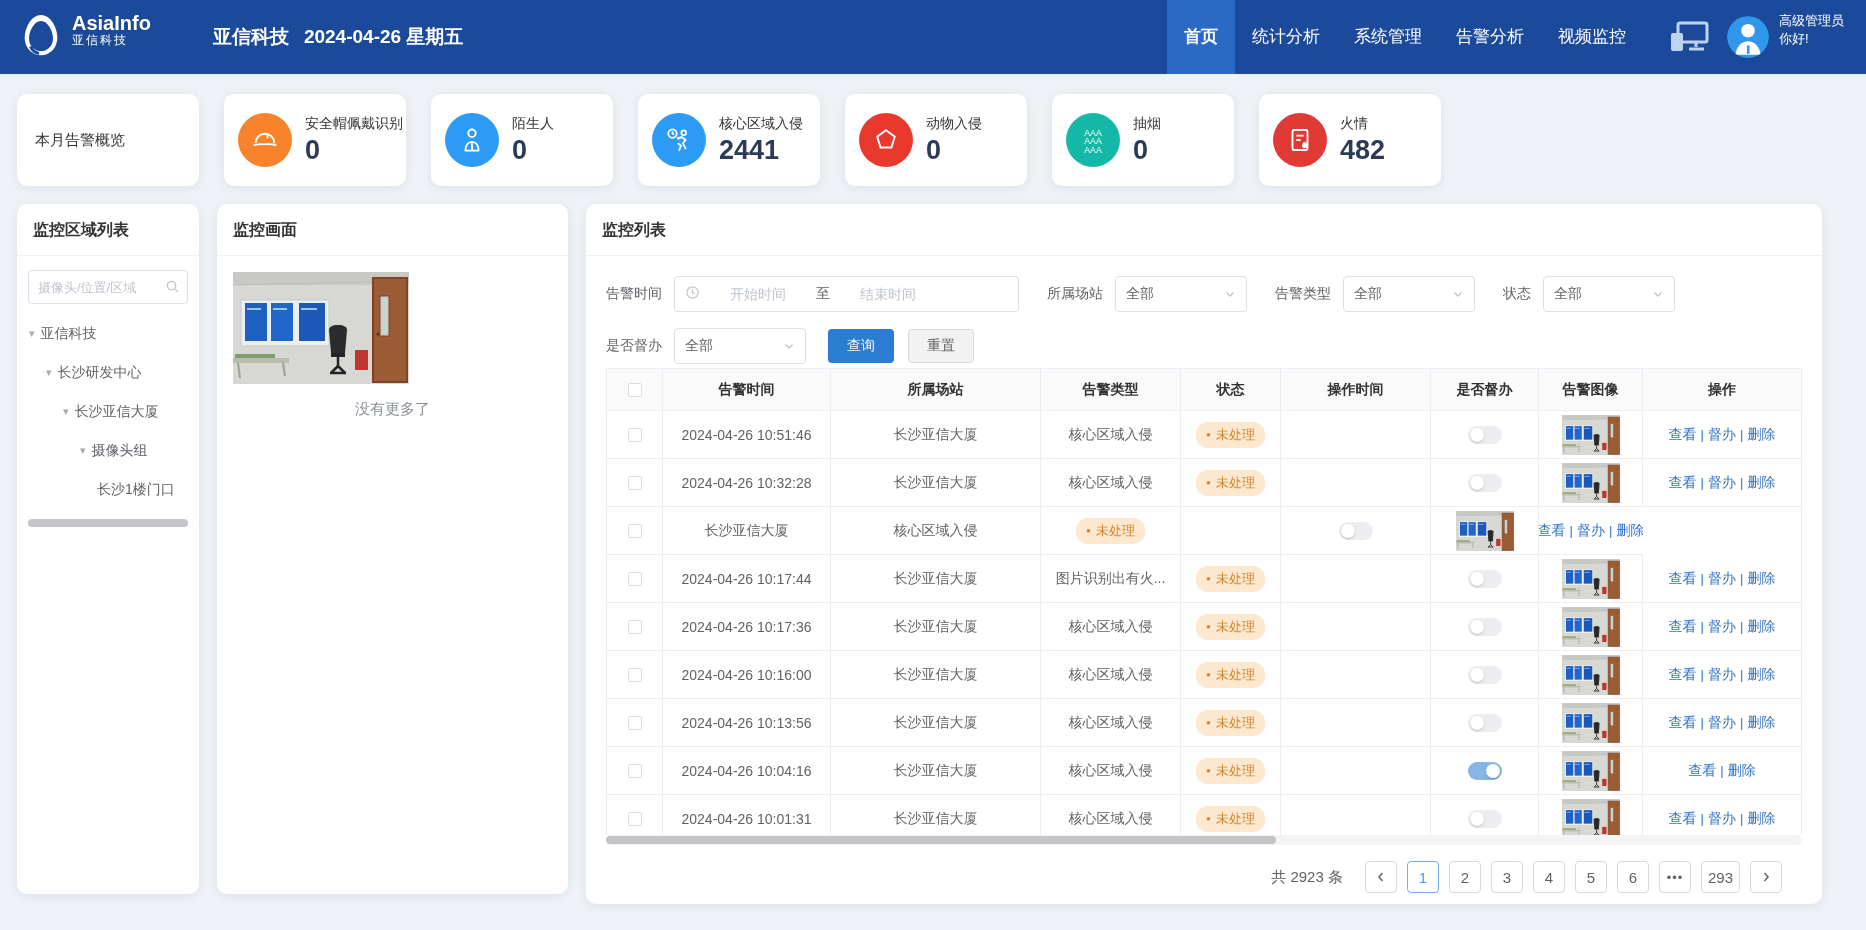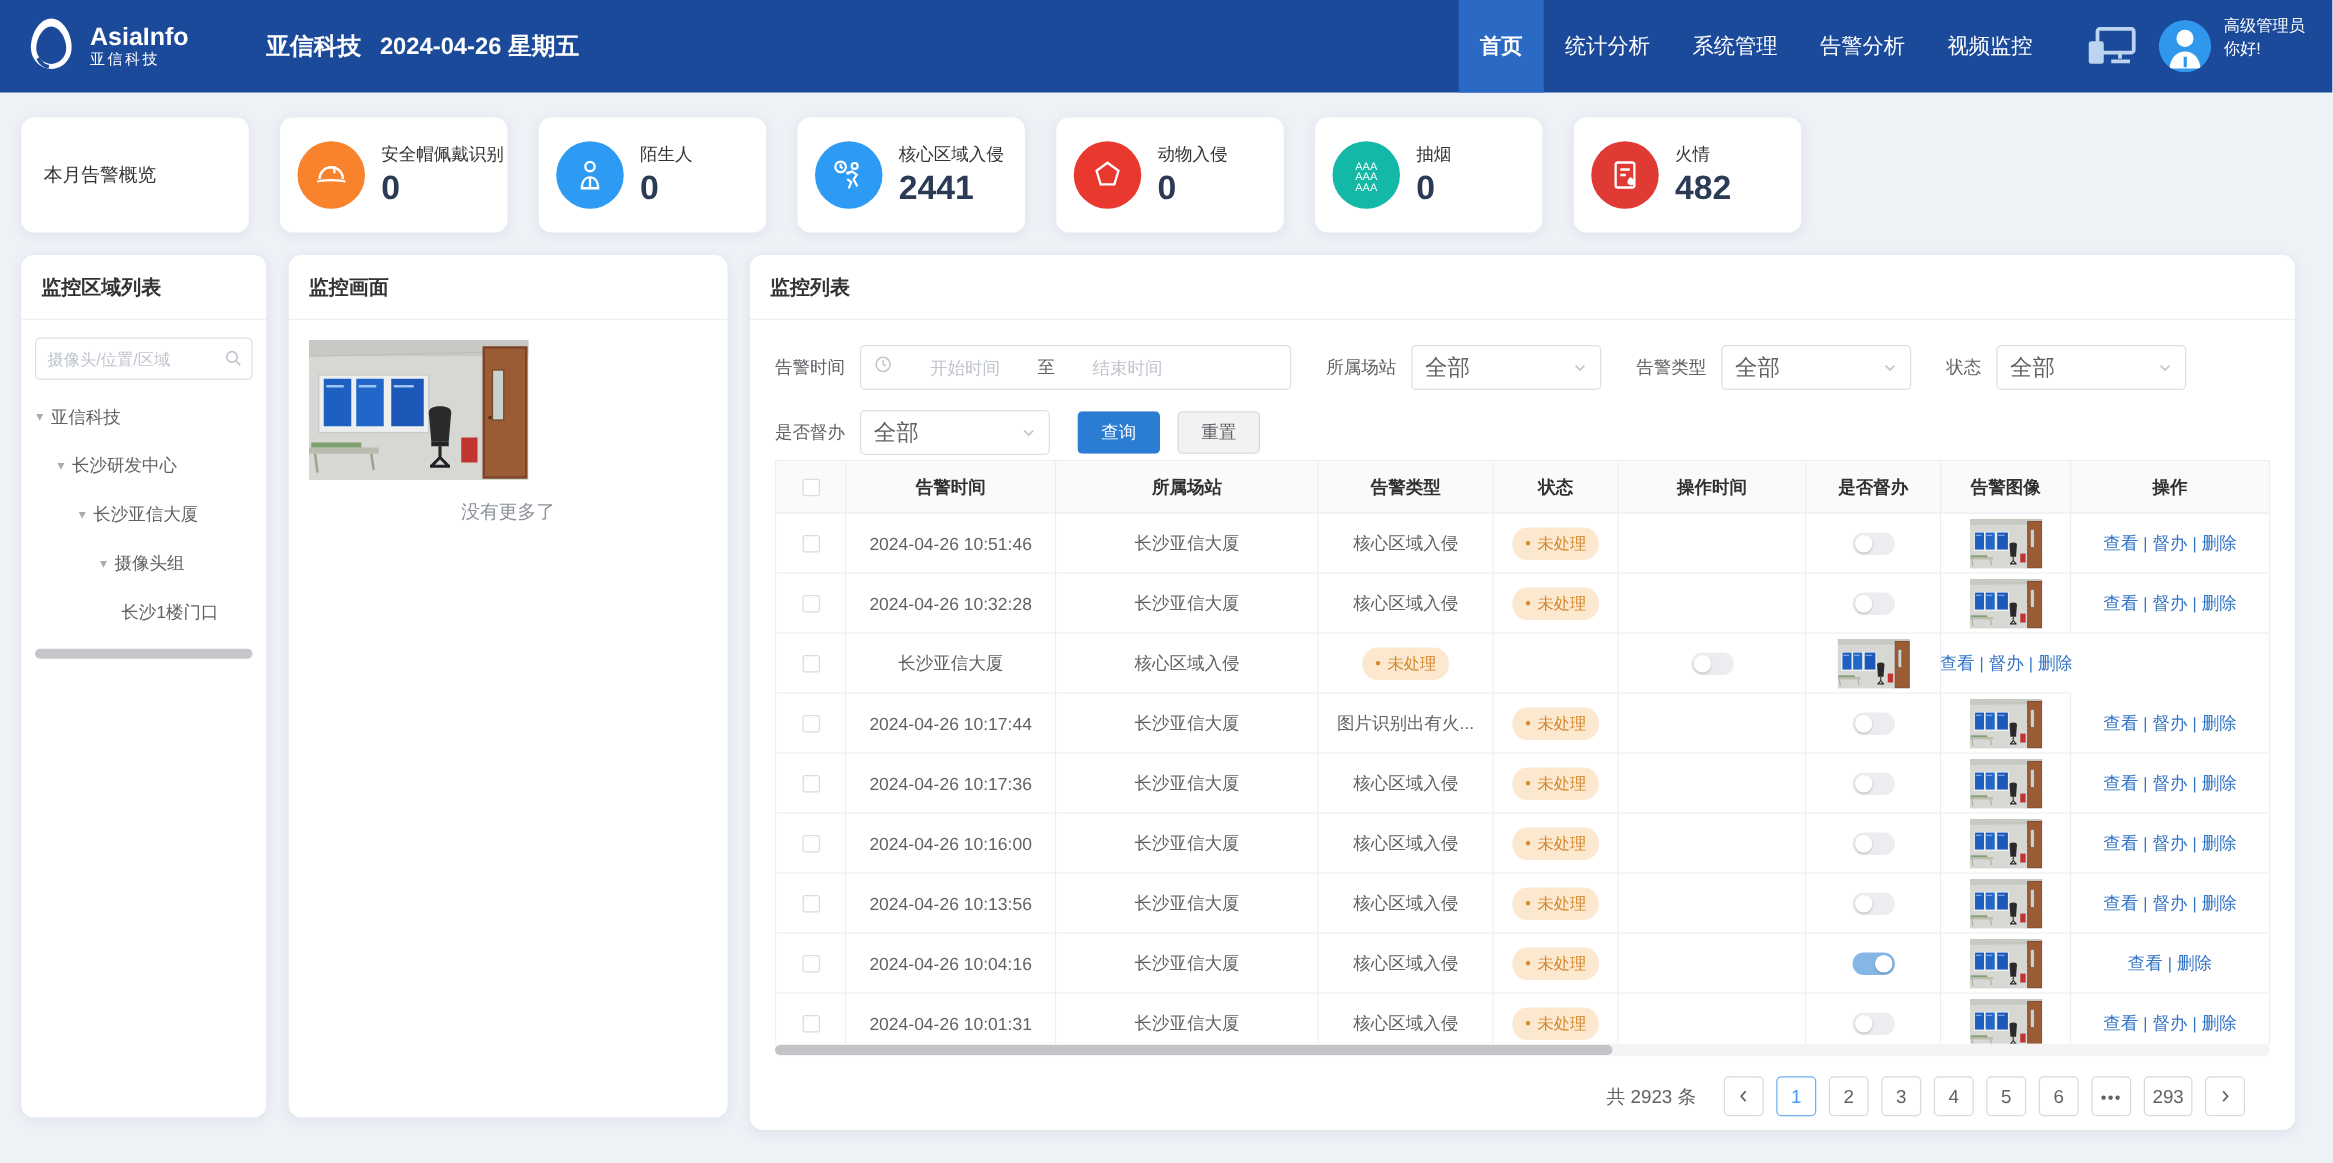--- a/index.html
+++ b/index.html
@@ -3,21 +3,21 @@
 <meta charset="utf-8">
 <style>
   * { box-sizing: border-box; margin: 0; padding: 0; }
   html,body { width:1866px; height:930px; overflow:hidden; background:#EEF1F6;
     font-family:"Liberation Sans","DejaVu Sans",sans-serif; color:#333; }
 
   
   .navbar { height:74px; background:#1C4A9B; display:flex; justify-content:space-between;
     align-items:center; padding-left:18px; color:#fff; }
   .nav-left { display:flex; align-items:center; height:100%; }
-  .logo { display:flex; align-items:center; gap:8px; }
+  .logo { display:flex; align-items:flex-start; gap:8px; }
   .logo-text { display:flex; flex-direction:column; line-height:1.1; }
   .logo-en { font-size:20px; font-weight:bold; }
   .logo-cn { font-size:12px; letter-spacing:2px; }
   .company { margin-left:62px; font-size:19px; font-weight:bold; }
   .date { margin-left:15px; font-size:19px; font-weight:bold; }
   .nav-right { display:flex; align-items:center; height:100%; }
   .nav-item { height:74px; line-height:74px; padding:0 17px; font-size:17px; cursor:pointer; }
   .nav-item.active { background:#2A69C4; font-weight:bold; }
   .monitor-wrap { margin:0 18px 0 26px; display:flex; align-items:center; cursor:pointer; }
   .avatar { width:42px; height:42px; border-radius:50%; overflow:hidden; flex:none; cursor:pointer; }
@@ -34,21 +34,21 @@
     display:flex; align-items:center; justify-content:center; }
   .stat-col { display:flex; flex-direction:column; }
   .stat-label { font-size:14px; color:#333; white-space:nowrap; }
   .stat-value { font-size:27px; font-weight:bold; color:#2B3B55; margin-top:2px; }
 
   
   .main-row { display:flex; gap:18px; margin:18px 0 0 17px; align-items:flex-start; }
   .panel-title { font-size:16px; font-weight:bold; color:#333; padding:16px 16px 14px; }
   .panel-divider { border-bottom:1px solid #F0F0F0; }
 
-  .area-panel { width:196px; height:690px; }
+  .area-panel { width:182px; height:690px; }
   .search-wrap { position:relative; margin:14px 11px 6px; }
   .search-input { width:100%; height:34px; border:1px solid #DCDFE6; border-radius:4px;
     padding:0 28px 0 9px; font-size:13px; color:#8b5cf6; outline:none; background:#fff; }
   .search-input::placeholder { color:#BFC4CC; }
   .search-icon { position:absolute; right:8px; top:9px; }
   .tree { padding-top:4px; }
   .tree-row { height:39px; display:flex; align-items:center; font-size:14px; color:#606266;
     white-space:nowrap; overflow:hidden; cursor:pointer; }
   .tree-caret { color:#A8ABB2; font-size:11px; margin-right:6px; }
   .h-scrollbar { height:8px; background:#C4C6CA; border-radius:4px; margin:10px 11px 0; }
@@ -60,23 +60,23 @@
   .monitor-panel { width:1236px; height:700px; padding-bottom:14px; }
   .filters { padding:20px 20px 0; }
   .filter-row { display:flex; align-items:center; margin-bottom:16px; }
   .f-label { font-size:14px; color:#606266; margin-right:12px; white-space:nowrap; }
   .date-box { width:345px; height:36px; border:1px solid #DCDFE6; border-radius:4px;
     display:flex; align-items:center; padding:0 10px; gap:6px; background:#fff; }
   .date-box input { border:none; outline:none; width:104px; font-size:14px; color:#606266;
     text-align:center; background:transparent; }
   .date-box input::placeholder { color:#C0C4CC; }
   .to-label { font-size:14px; color:#606266; }
-  .select-box { width:152px; height:36px; border:1px solid #DCDFE6; border-radius:4px;
+  .select-box { width:132px; height:36px; border:1px solid #DCDFE6; border-radius:4px;
     display:flex; align-items:center; justify-content:space-between; padding:0 10px;
-    font-size:18px; color:#606266; background:#fff; cursor:pointer; }
+    font-size:14px; color:#606266; background:#fff; cursor:pointer; }
   .gap28 { width:28px; flex:none; }
   .btn { height:34px; border-radius:4px; font-size:14px; padding:0 18px; cursor:pointer;
     border:1px solid transparent; }
   .btn-primary { background:#2B7CD3; color:#fff; margin-left:22px; }
   .btn-plain { background:#F2F2F3; color:#606266; border-color:#D9D9D9; margin-left:14px; }
 
   
   .alert-table { margin:4px 20px 0; border:1px solid #EBEEF5; border-bottom:none; }
   .t-grid { display:grid; grid-template-columns:56px 168px 210px 140px 100px 150px 108px 104px 158px; }
   .t-head { background:#FAFAFA; }

